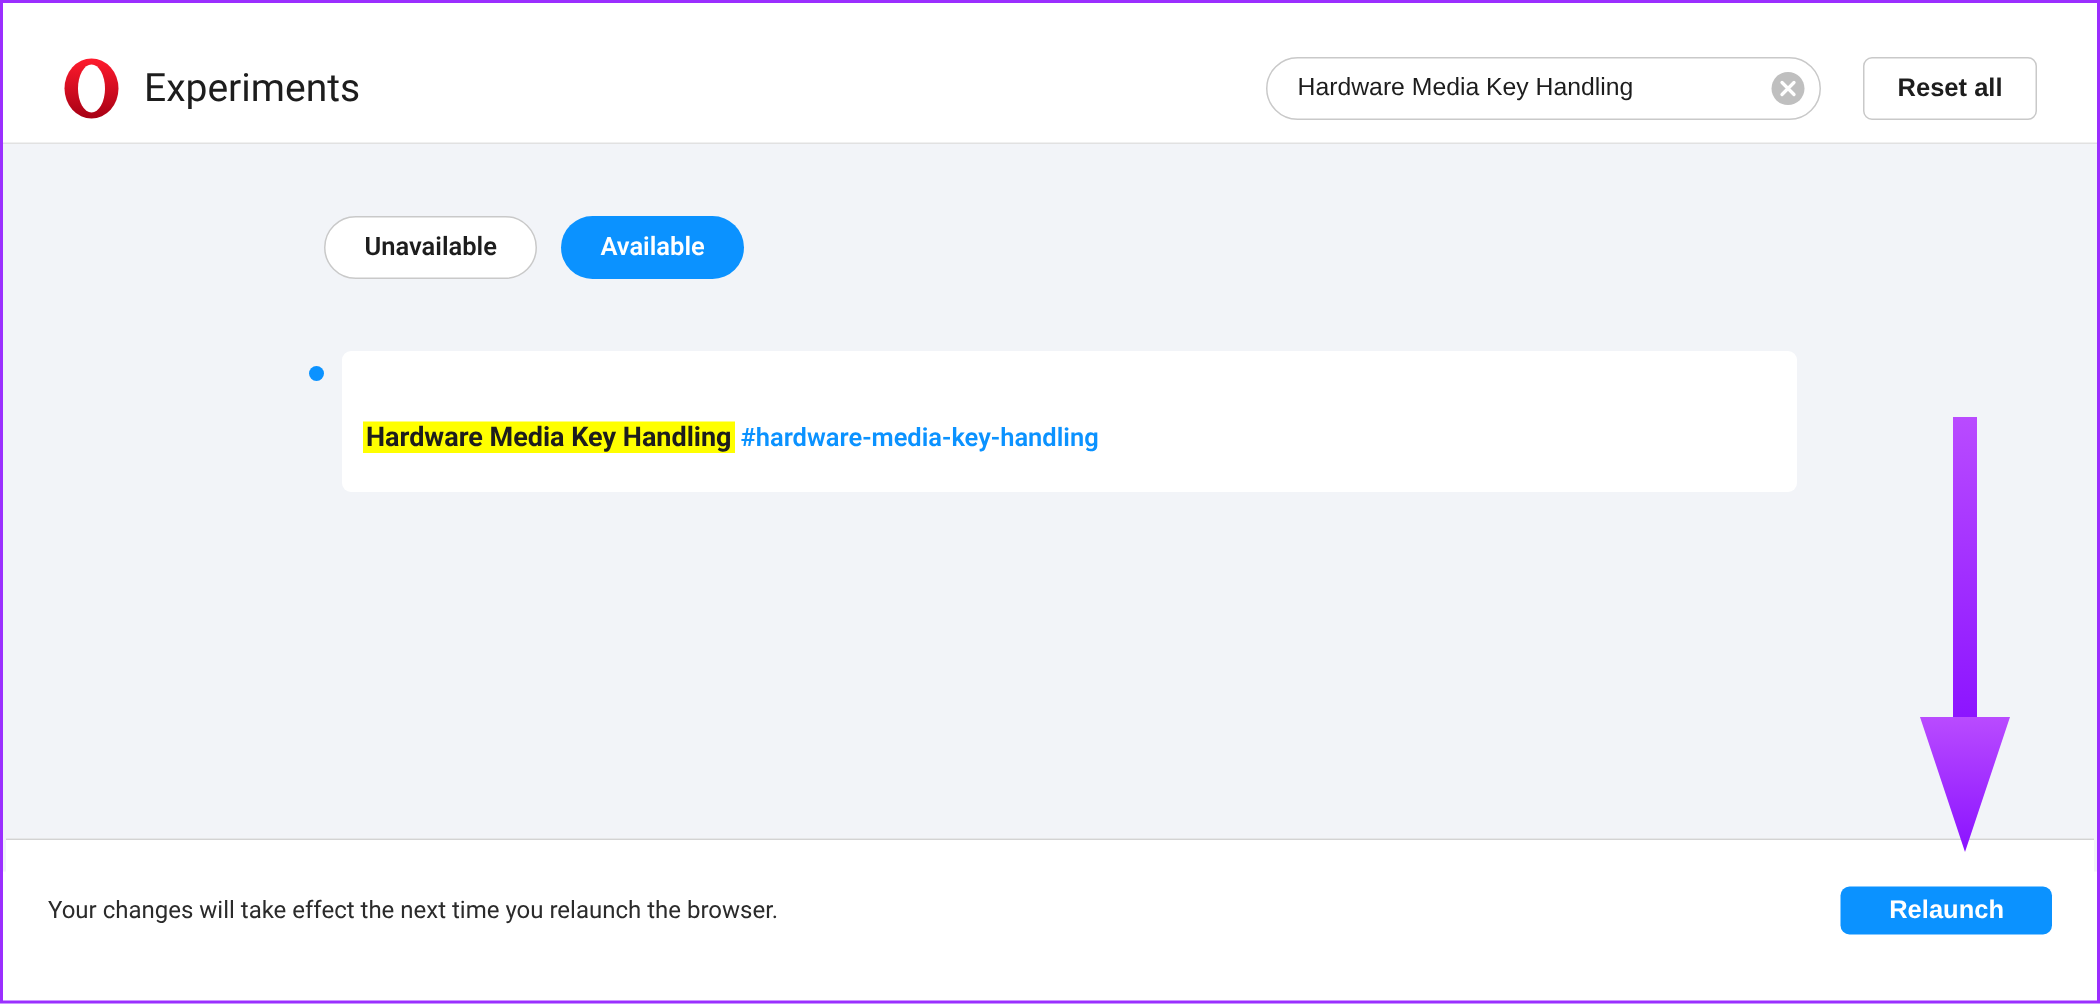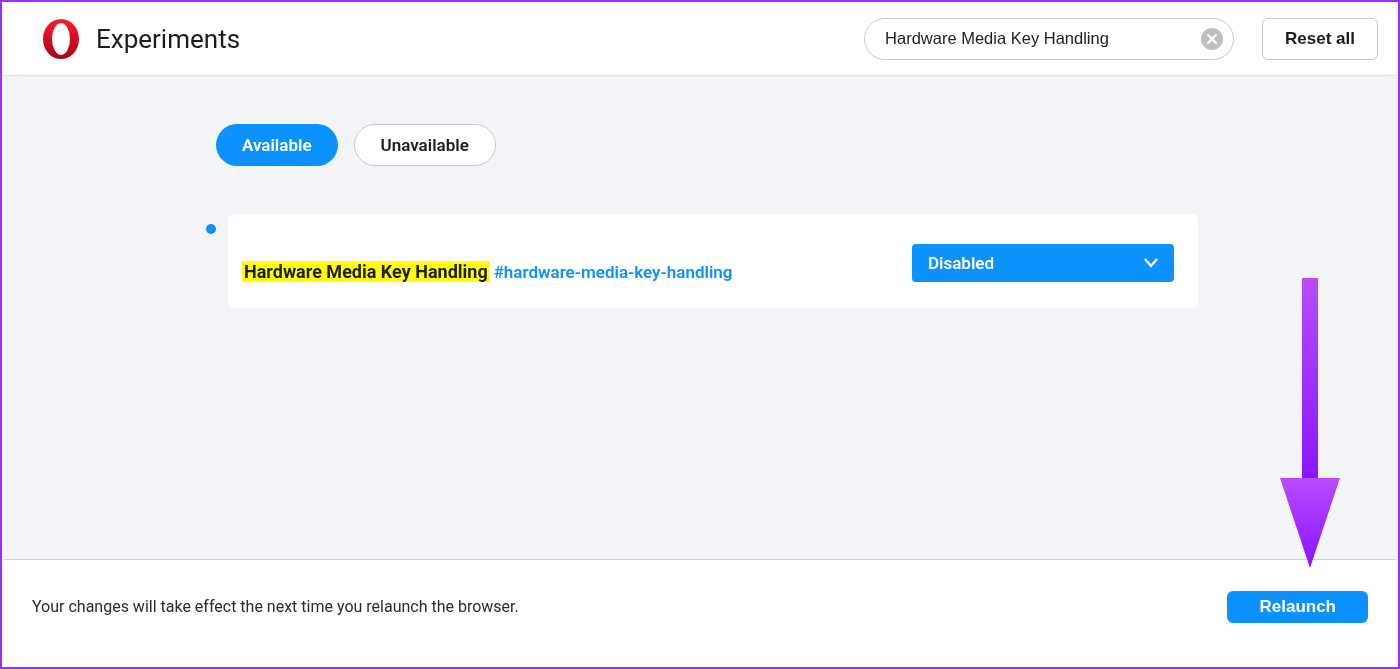--- a/index.html
+++ b/index.html
@@ -1,20 +1,20 @@
 <!DOCTYPE html>
 <html><head>
 <meta charset="utf-8">
 <style>
   * { box-sizing: border-box; margin: 0; padding: 0; }
   html, body { width: 1400px; height: 669px; font-family: -apple-system, BlinkMacSystemFont, "Segoe UI", Roboto, Arial, sans-serif; }
   body { border: 2px solid #9b2fff; position: relative; overflow: hidden; }
 
   
-  .header { display: flex; align-items: center; height: 74px; padding: 0 20px 0 38px; background: #fff; border-bottom: 1px solid #e1e1e1; }
+  .header { display: flex; align-items: center; height: 74px; padding: 0 40px 0 38px; background: #fff; border-bottom: 1px solid #e1e1e1; margin-top: 20px; }
   .logo { width: 42px; height: 42px; margin-right: 14px; flex: 0 0 auto; }
   .title { font-size: 26px; font-weight: 400; color: #1d1d1d; flex: 1 1 auto; }
   .search-wrap { display: flex; align-items: center; width: 370px; height: 42px; border: 1px solid #c9c9c9; border-radius: 21px; padding: 0 10px 0 20px; margin-right: 28px; }
   .search-input { flex: 1 1 auto; border: none; outline: none; font-size: 16.5px; color: #1d1d1d; background: transparent; }
   .clear-btn { width: 22px; height: 22px; border-radius: 50%; background: #bfbfbf; display: flex; align-items: center; justify-content: center; cursor: pointer; flex: 0 0 auto; }
   .clear-btn svg { display: block; }
   .reset-btn { height: 42px; padding: 0 22px; border: 1px solid #c9c9c9; border-radius: 6px; background: #fff; font-size: 17px; font-weight: 600; color: #1d1d1d; cursor: pointer; text-align: center; }
 
   
   .content { background: #f2f4f8; padding: 48px 0 0 0; height: calc(100% - 86px - 94px); position: relative; }
@@ -68,39 +68,31 @@
         <path d="M2 2 L10 10 M10 2 L2 10" stroke="#fff" stroke-width="2.2" stroke-linecap="round"></path>
       </svg>
     </div>
   </div>
 
   <button class="reset-btn">Reset all</button>
 </div>
 
 <div class="content">
   <div class="tabs">
+    <div class="tab inactive">Unavailable</div>
     <div class="tab active">Available</div>
-    <div class="tab inactive">Unavailable</div>
   </div>
 
   <div class="card-row">
     <div class="bullet"></div>
     <div class="card">
       <div class="card-inner">
         <div class="card-text">
           <span class="flag-title">Hardware Media Key Handling</span>
           <a class="flag-hash">#hardware-media-key-handling</a>
-        </div>
-        <div class="select">
-          <span>Disabled</span>
-          <span class="caret">
-            <svg width="14" height="10" viewBox="0 0 14 10">
-              <path d="M1 1 L7 8 L13 1" fill="none" stroke="#fff" stroke-width="2.4"></path>
-            </svg>
-          </span>
         </div>
       </div>
     </div>
   </div>
 </div>
 
 <div class="footer">
   <div class="footer-text">Your changes will take effect the next time you relaunch the browser.</div>
   <button class="relaunch-btn">Relaunch</button>
 </div>

